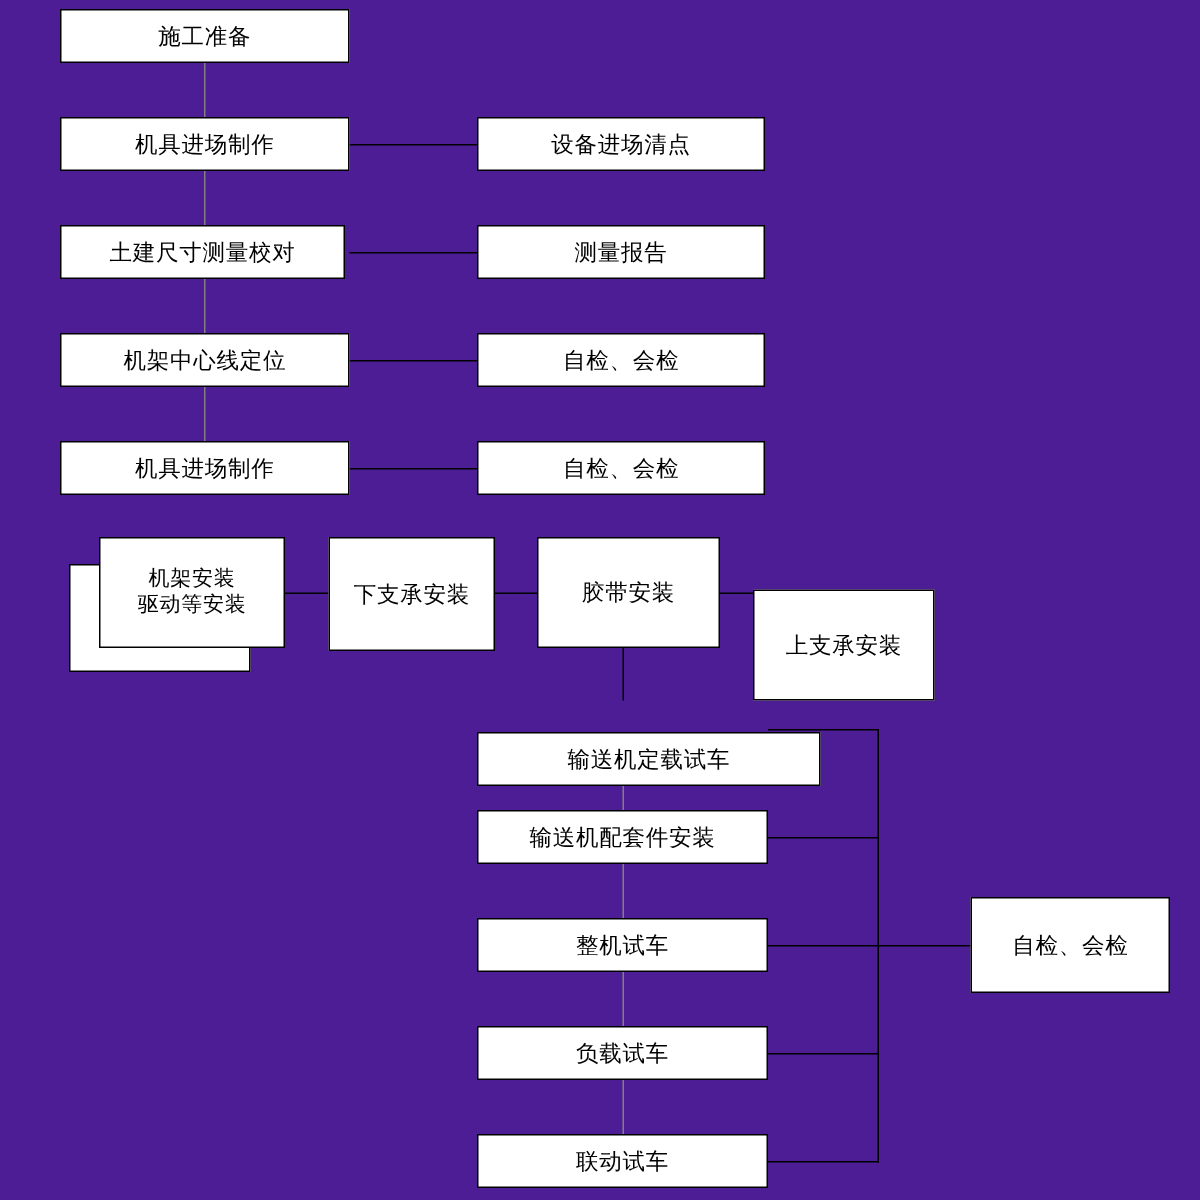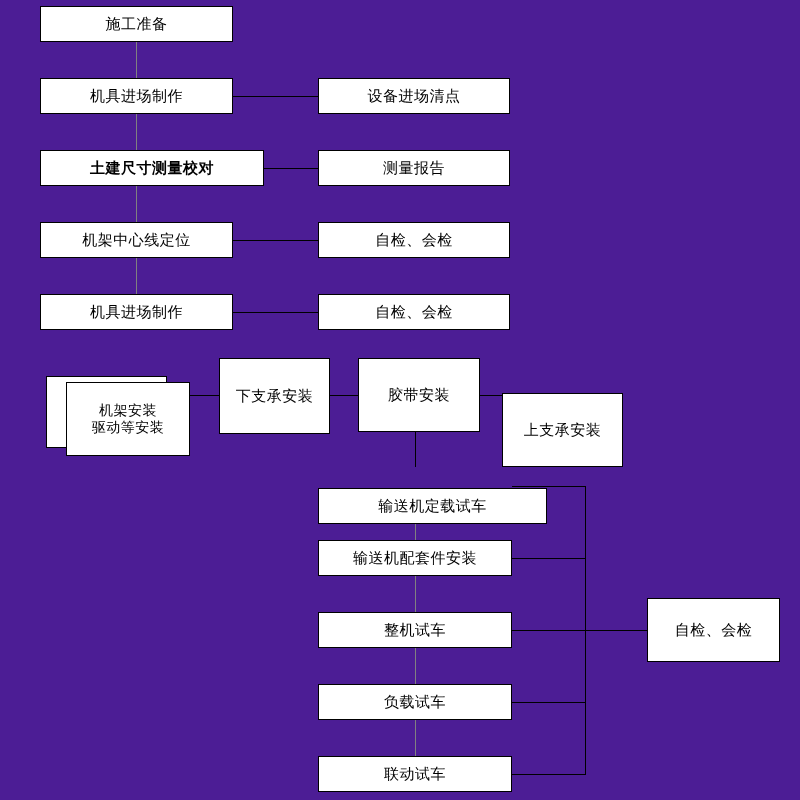--- a/index.html
+++ b/index.html
@@ -33,21 +33,20 @@
     letter-spacing: 0.5px;
     z-index: 5;
     white-space: pre-line;
   }
   .node.stack-back {
     z-index: 3;
     background: #ffffff;
   }
   .node.stack-front {
     z-index: 6;
-    margin-top: 24px;
   }
   .edge {
     position: absolute;
     background: #000000;
     z-index: 2;
   }
   .edge.h { height: 1px; }
   .edge.v { width: 1px; }
   .edge.grey { background: #808080; }
 </style>
@@ -92,21 +91,21 @@
   </div>
 
   <div class="node" style="left:40px; top:78px; width:193px; height:36px;text-align:center;">
     <span>机具进场制作</span>
   </div>
 
   <div class="node" style="left:318px; top:78px; width:192px; height:36px;">
     <span>设备进场清点</span>
   </div>
 
-  <div class="node" style="left:40px; top:150px; width:224px; height:36px;font-weight:bold;">
+  <div class="node" style="left:40px; top:150px; width:190px; height:36px;">
     <span>土建尺寸测量校对</span>
   </div>
 
   <div class="node" style="left:318px; top:150px; width:192px; height:36px;">
     <span>测量报告</span>
   </div>
 
   <div class="node" style="left:40px; top:222px; width:193px; height:36px;">
     <span>机架中心线定位</span>
   </div>

